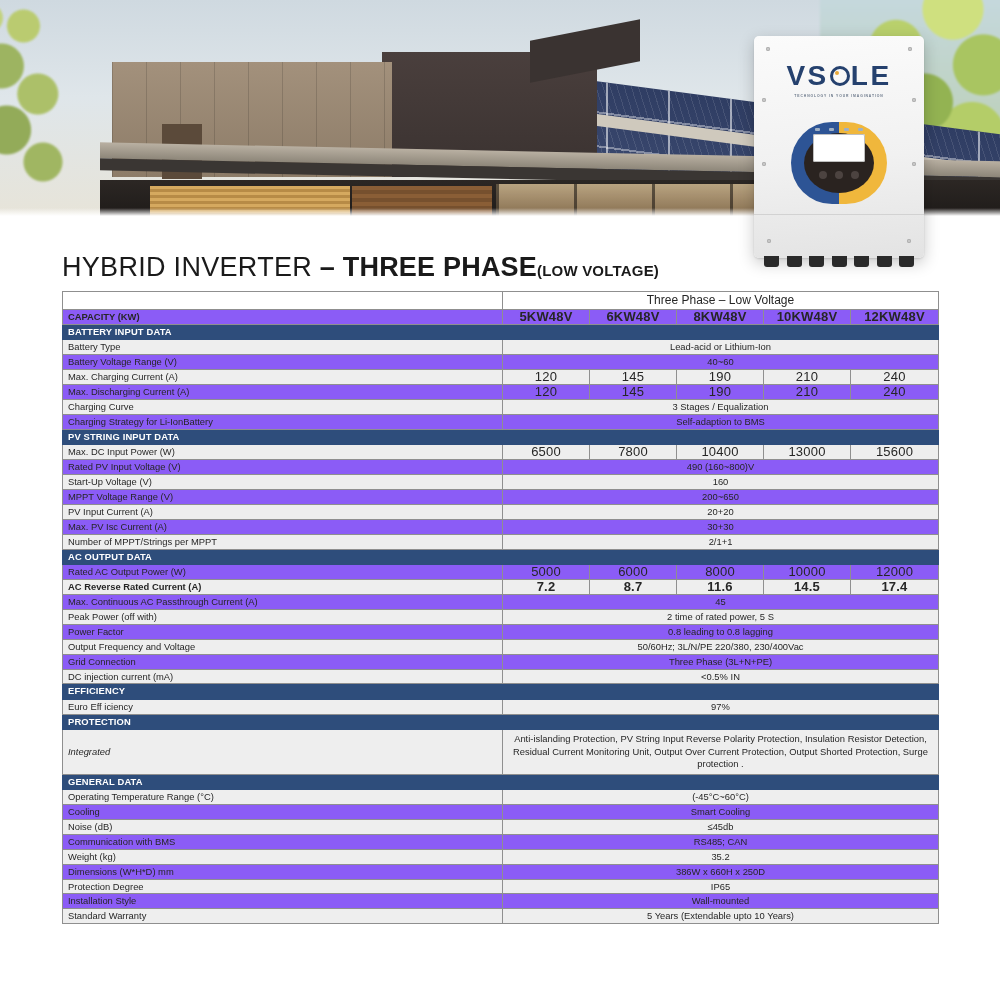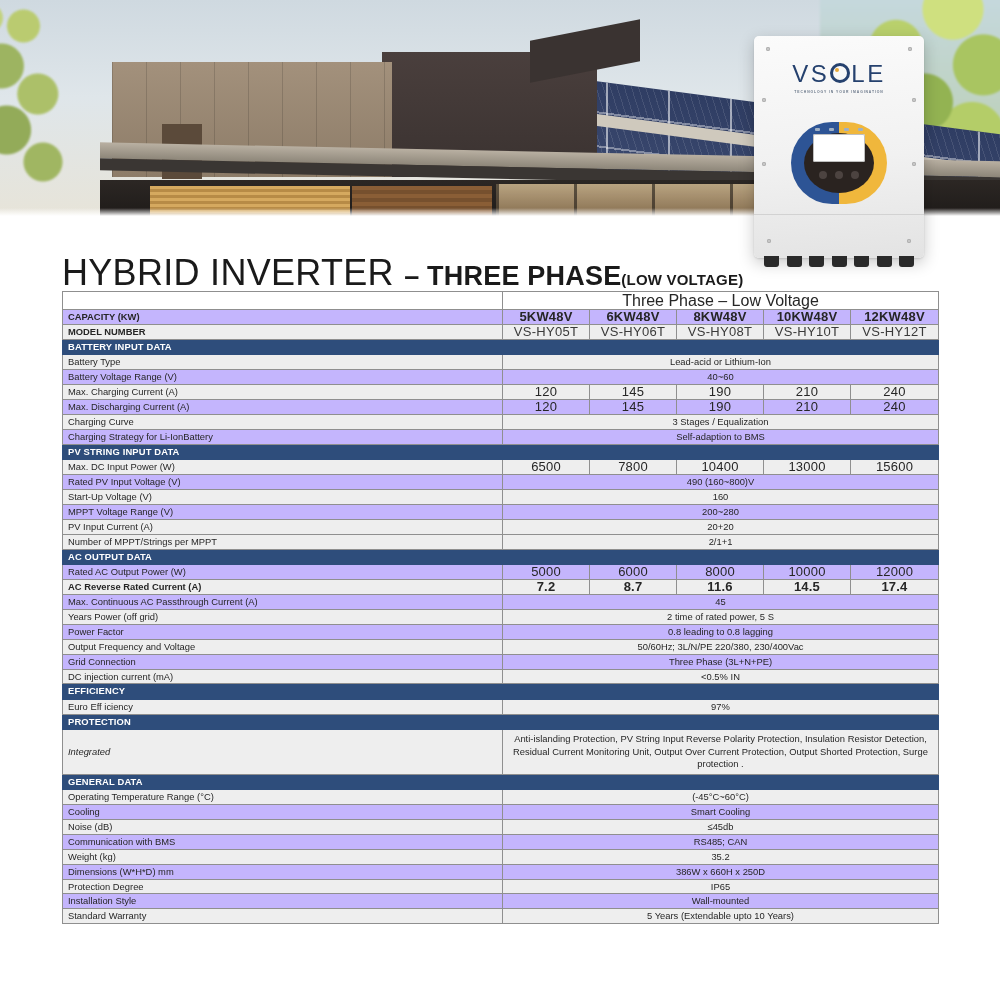--- a/index.html
+++ b/index.html
@@ -130,21 +130,21 @@
     box-shadow:0 5px 16px rgba(0,0,0,.22), 0 1px 2px rgba(0,0,0,.12);
   }
   .inv-screw{
     position:absolute;width:4px;height:4px;border-radius:50%;
     background:#c6c6c6;box-shadow:inset 0 0 0 .7px #aaa;
   }
   .inv-logo{
     position:absolute;left:0;right:0;top:24px;text-align:center;
   }
   .inv-logo-word{
-    font-size:24px;font-weight:400;letter-spacing:2.5px;
+    font-size:28px;font-weight:700;letter-spacing:2.5px;
     color:#25416e;display:inline-block;
   }
   .inv-logo-o{
     display:inline-block;width:14px;height:14px;border-radius:50%;
     border:3px solid #25416e;vertical-align:-1px;margin:0 1px;
     position:relative;
   }
   .inv-logo-o::after{
     content:"";position:absolute;left:2px;top:2px;width:4px;height:4px;
     border-radius:50%;background:#e8a93a;
@@ -193,21 +193,21 @@
     position:absolute;left:10px;right:10px;bottom:-9px;height:11px;
     display:flex;justify-content:space-between;
   }
   .inv-vents i{width:15px;height:11px;background:#2a2a2a;border-radius:0 0 3px 3px;display:block;}
 
   
   .title{
     position:absolute;left:62px;top:252px;
     white-space:nowrap;color:#1a1a1a;
   }
-  .t-light{font-size:36px;font-weight:300;letter-spacing:.3px;}
+  .t-light{font-size:27px;font-weight:300;letter-spacing:.3px;}
   .t-bold{font-size:27px;font-weight:700;letter-spacing:.2px;}
   .t-small{font-size:15px;font-weight:700;letter-spacing:.2px;}
 
   
   .spec{
     position:absolute;left:62px;top:291px;width:876px;
     border-collapse:collapse;
     table-layout:fixed;
     font-size:9.4px;color:#262626;
   }
@@ -216,34 +216,34 @@
     padding:0 5px;
     height:13.9px;
     line-height:13.9px;
     font-weight:400;
     overflow:hidden;
     white-space:nowrap;
   }
   .spec .lbl{text-align:left;width:440px;}
   .spec .ctr{text-align:center;}
   .row-alt td{background:#eeeeee;}
-  .row-plain td{background:#c4b5fd;}
+  .row-plain td{background:#8b5cf6;}
 
   tr.section td{
     background:#2e4d7b !important;
     color:#ffffff;font-weight:700;
     letter-spacing:.15px;
     height:14.5px;line-height:14.5px;
     border-color:#2e4d7b;
   }
   tr.section td.blank{background:#2e4d7b !important;border-color:#2e4d7b;}
 
   td.strong{font-weight:700;}
   .hdr-group{
-    text-align:center;font-weight:700;font-size:16px;background:#ffffff;
+    text-align:center;font-weight:700;font-size:12px;background:#ffffff;
     height:17px;line-height:17px;margin-top:45px;
   }
   .hdr-empty{background:#ffffff;}
   td.model{color:#3a3a3a;letter-spacing:.3px;}
   td.multi{
     white-space:normal;
     line-height:12.4px;
     padding:3px 0;
     text-align:center;
     height:auto;
@@ -347,28 +347,20 @@
           <td class="hdr-group" colspan="5">Three Phase – Low Voltage</td>
         </tr>
         <tr class="row-plain">
           <td class="lbl strong">CAPACITY (KW)</td>
           <td class="ctr cap-cell strong">5KW48V</td>
           <td class="ctr cap-cell strong">6KW48V</td>
           <td class="ctr cap-cell strong">8KW48V</td>
           <td class="ctr cap-cell strong">10KW48V</td>
           <td class="ctr cap-cell strong">12KW48V</td>
         </tr>
-        <tr class="row-alt">
-          <td class="lbl strong">MODEL NUMBER</td>
-          <td class="ctr cap-cell model">VS-HY05T</td>
-          <td class="ctr cap-cell model">VS-HY06T</td>
-          <td class="ctr cap-cell model">VS-HY08T</td>
-          <td class="ctr cap-cell model">VS-HY10T</td>
-          <td class="ctr cap-cell model">VS-HY12T</td>
-        </tr>
         <tr class="section">
           <td class="lbl">BATTERY INPUT DATA</td>
           <td class="blank" colspan="5">&nbsp;</td>
         </tr>
         <tr class="row-alt">
           <td class="lbl">Battery Type</td>
           <td class="ctr" colspan="5">Lead-acid or Lithium-Ion</td>
         </tr>
         <tr class="row-plain">
           <td class="lbl">Battery Voltage Range (V)</td>
@@ -413,25 +405,29 @@
         <tr class="row-plain">
           <td class="lbl">Rated PV Input Voltage (V)</td>
           <td class="ctr" colspan="5">490 (160~800)V</td>
         </tr>
         <tr class="row-alt">
           <td class="lbl">Start-Up Voltage (V)</td>
           <td class="ctr" colspan="5">160</td>
         </tr>
         <tr class="row-plain">
           <td class="lbl">MPPT Voltage Range (V)</td>
-          <td class="ctr" colspan="5">200~280</td>
+          <td class="ctr" colspan="5">200~650</td>
         </tr>
         <tr class="row-alt">
           <td class="lbl">PV Input Current (A)</td>
           <td class="ctr" colspan="5">20+20</td>
+        </tr>
+        <tr class="row-plain">
+          <td class="lbl">Max. PV Isc Current (A)</td>
+          <td class="ctr" colspan="5">30+30</td>
         </tr>
         <tr class="row-alt">
           <td class="lbl">Number of MPPT/Strings per MPPT</td>
           <td class="ctr" colspan="5">2/1+1</td>
         </tr>
         <tr class="section">
           <td class="lbl">AC OUTPUT DATA</td>
           <td class="blank" colspan="5">&nbsp;</td>
         </tr>
         <tr class="row-plain">
@@ -448,21 +444,21 @@
           <td class="ctr cap-cell strong">8.7</td>
           <td class="ctr cap-cell strong">11.6</td>
           <td class="ctr cap-cell strong">14.5</td>
           <td class="ctr cap-cell strong">17.4</td>
         </tr>
         <tr class="row-plain">
           <td class="lbl">Max. Continuous AC Passthrough Current (A)</td>
           <td class="ctr" colspan="5">45</td>
         </tr>
         <tr class="row-alt">
-          <td class="lbl">Years Power (off grid)</td>
+          <td class="lbl">Peak Power (off with)</td>
           <td class="ctr" colspan="5">2 time of rated power, 5 S</td>
         </tr>
         <tr class="row-plain">
           <td class="lbl">Power Factor</td>
           <td class="ctr" colspan="5">0.8 leading to 0.8 lagging</td>
         </tr>
         <tr class="row-alt">
           <td class="lbl">Output Frequency and Voltage</td>
           <td class="ctr" colspan="5">50/60Hz; 3L/N/PE 220/380, 230/400Vac</td>
         </tr>

